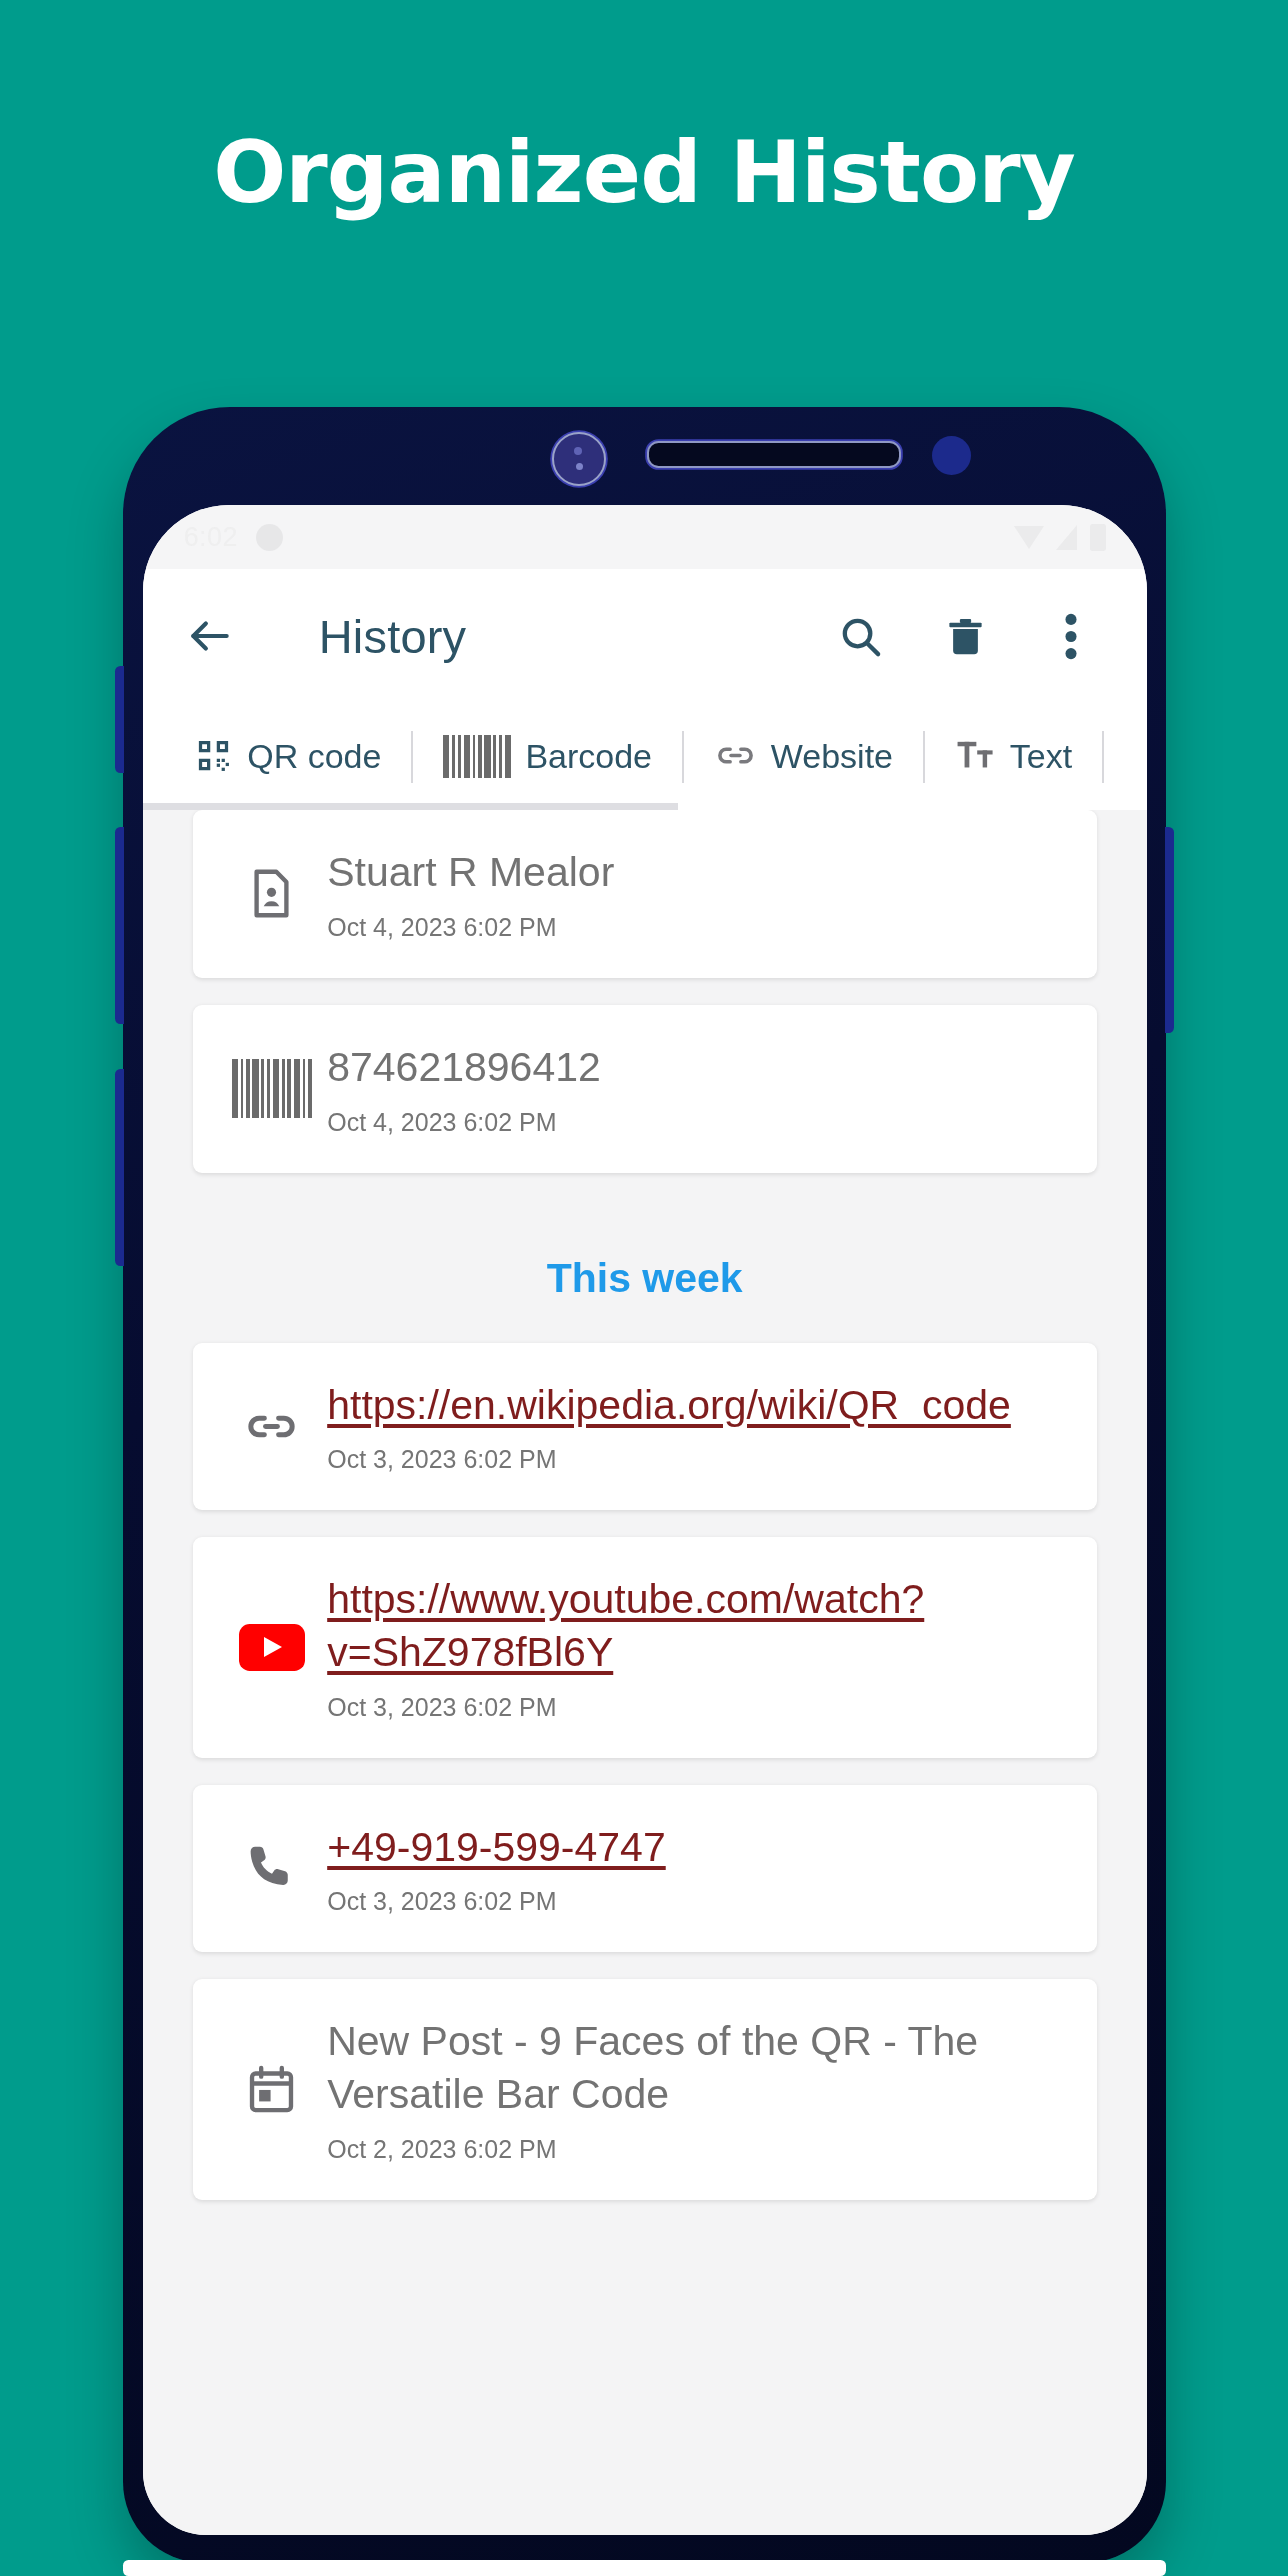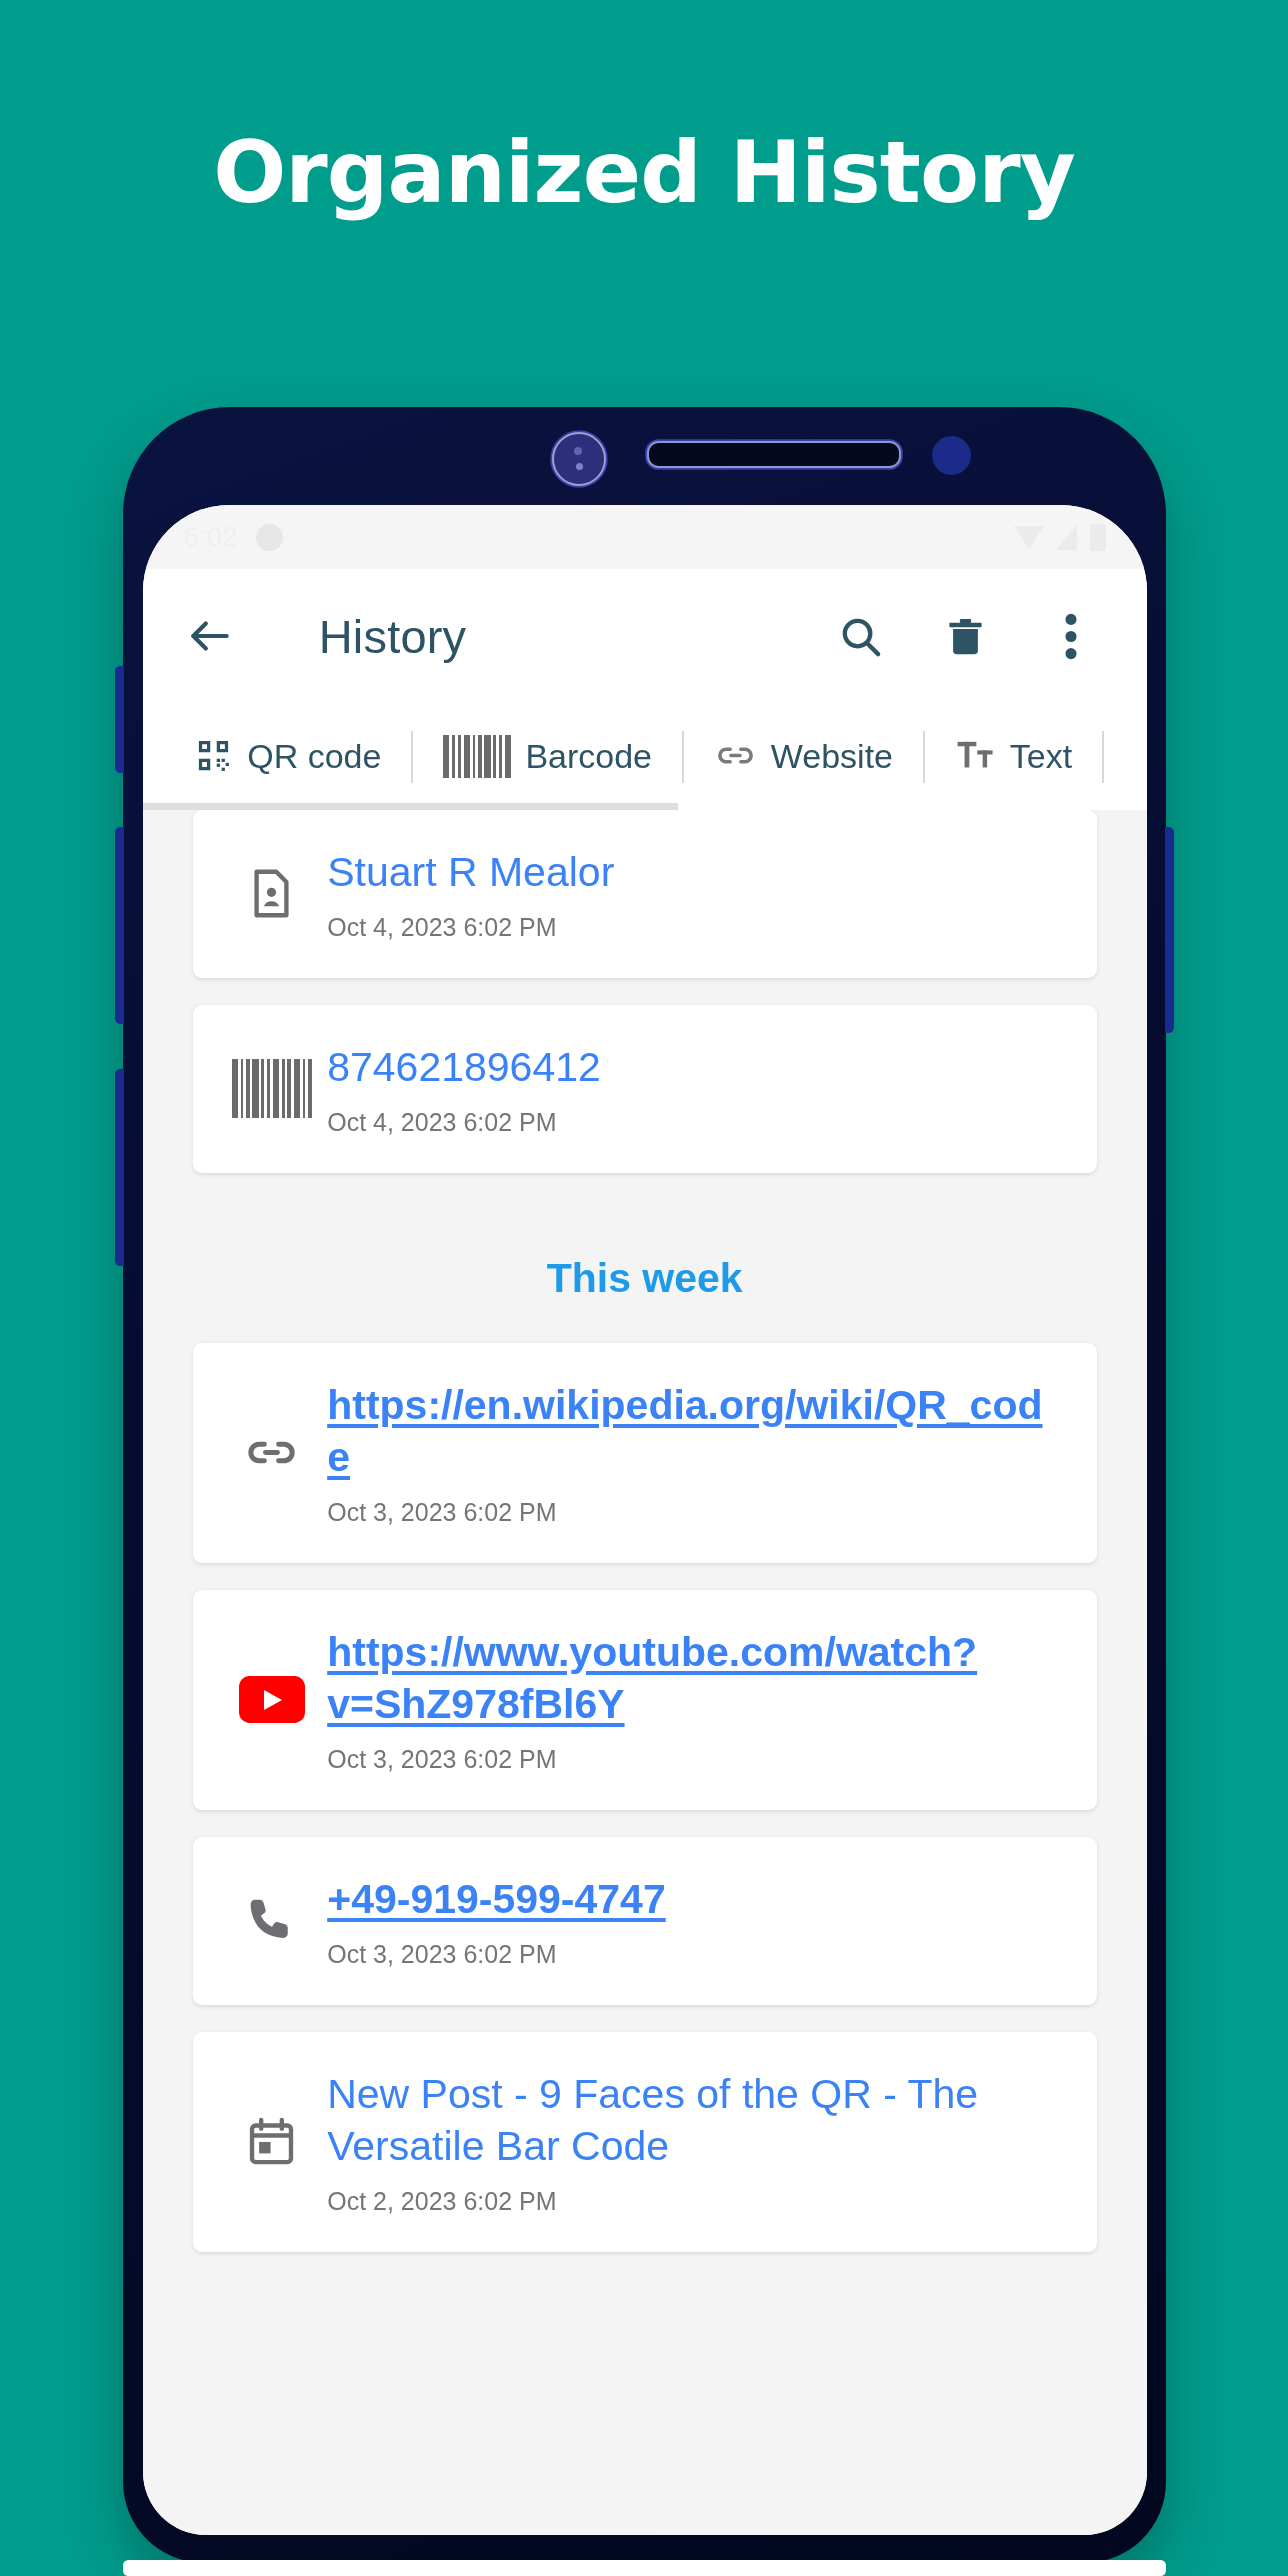--- a/index.html
+++ b/index.html
@@ -189,29 +189,28 @@
     min-height:122px;
     box-sizing:border-box;
   }
   .card-icon{
     width:86px;flex:none;
     display:flex;align-items:center;justify-content:center;
   }
   .card-body{flex:1;min-width:0;padding-left:12.5px;}
   .card-title{
     font-size:41px;
-    color:#3b82f6;
+    color:#737373;
     line-height:1.28;
     word-break:break-word;
   }
   .card-title.link{
-    color:#3b82f6;
+    color:#7f1d1d;
     text-decoration:underline;
     text-underline-offset:5.4px;
-    font-weight:bold;
   }
   .card-time{
     font-size:25px;
     color:#757575;
     margin-top:14.3px;
   }
   .barcode{display:flex;align-items:flex-end;gap:2.7px;height:59px;}
   .barcode i{display:block;width:3.6px;background:#6b6b6b;height:59px;}
   .barcode i.t{width:6.3px;}
   .barcode i.s{width:2.7px;}

